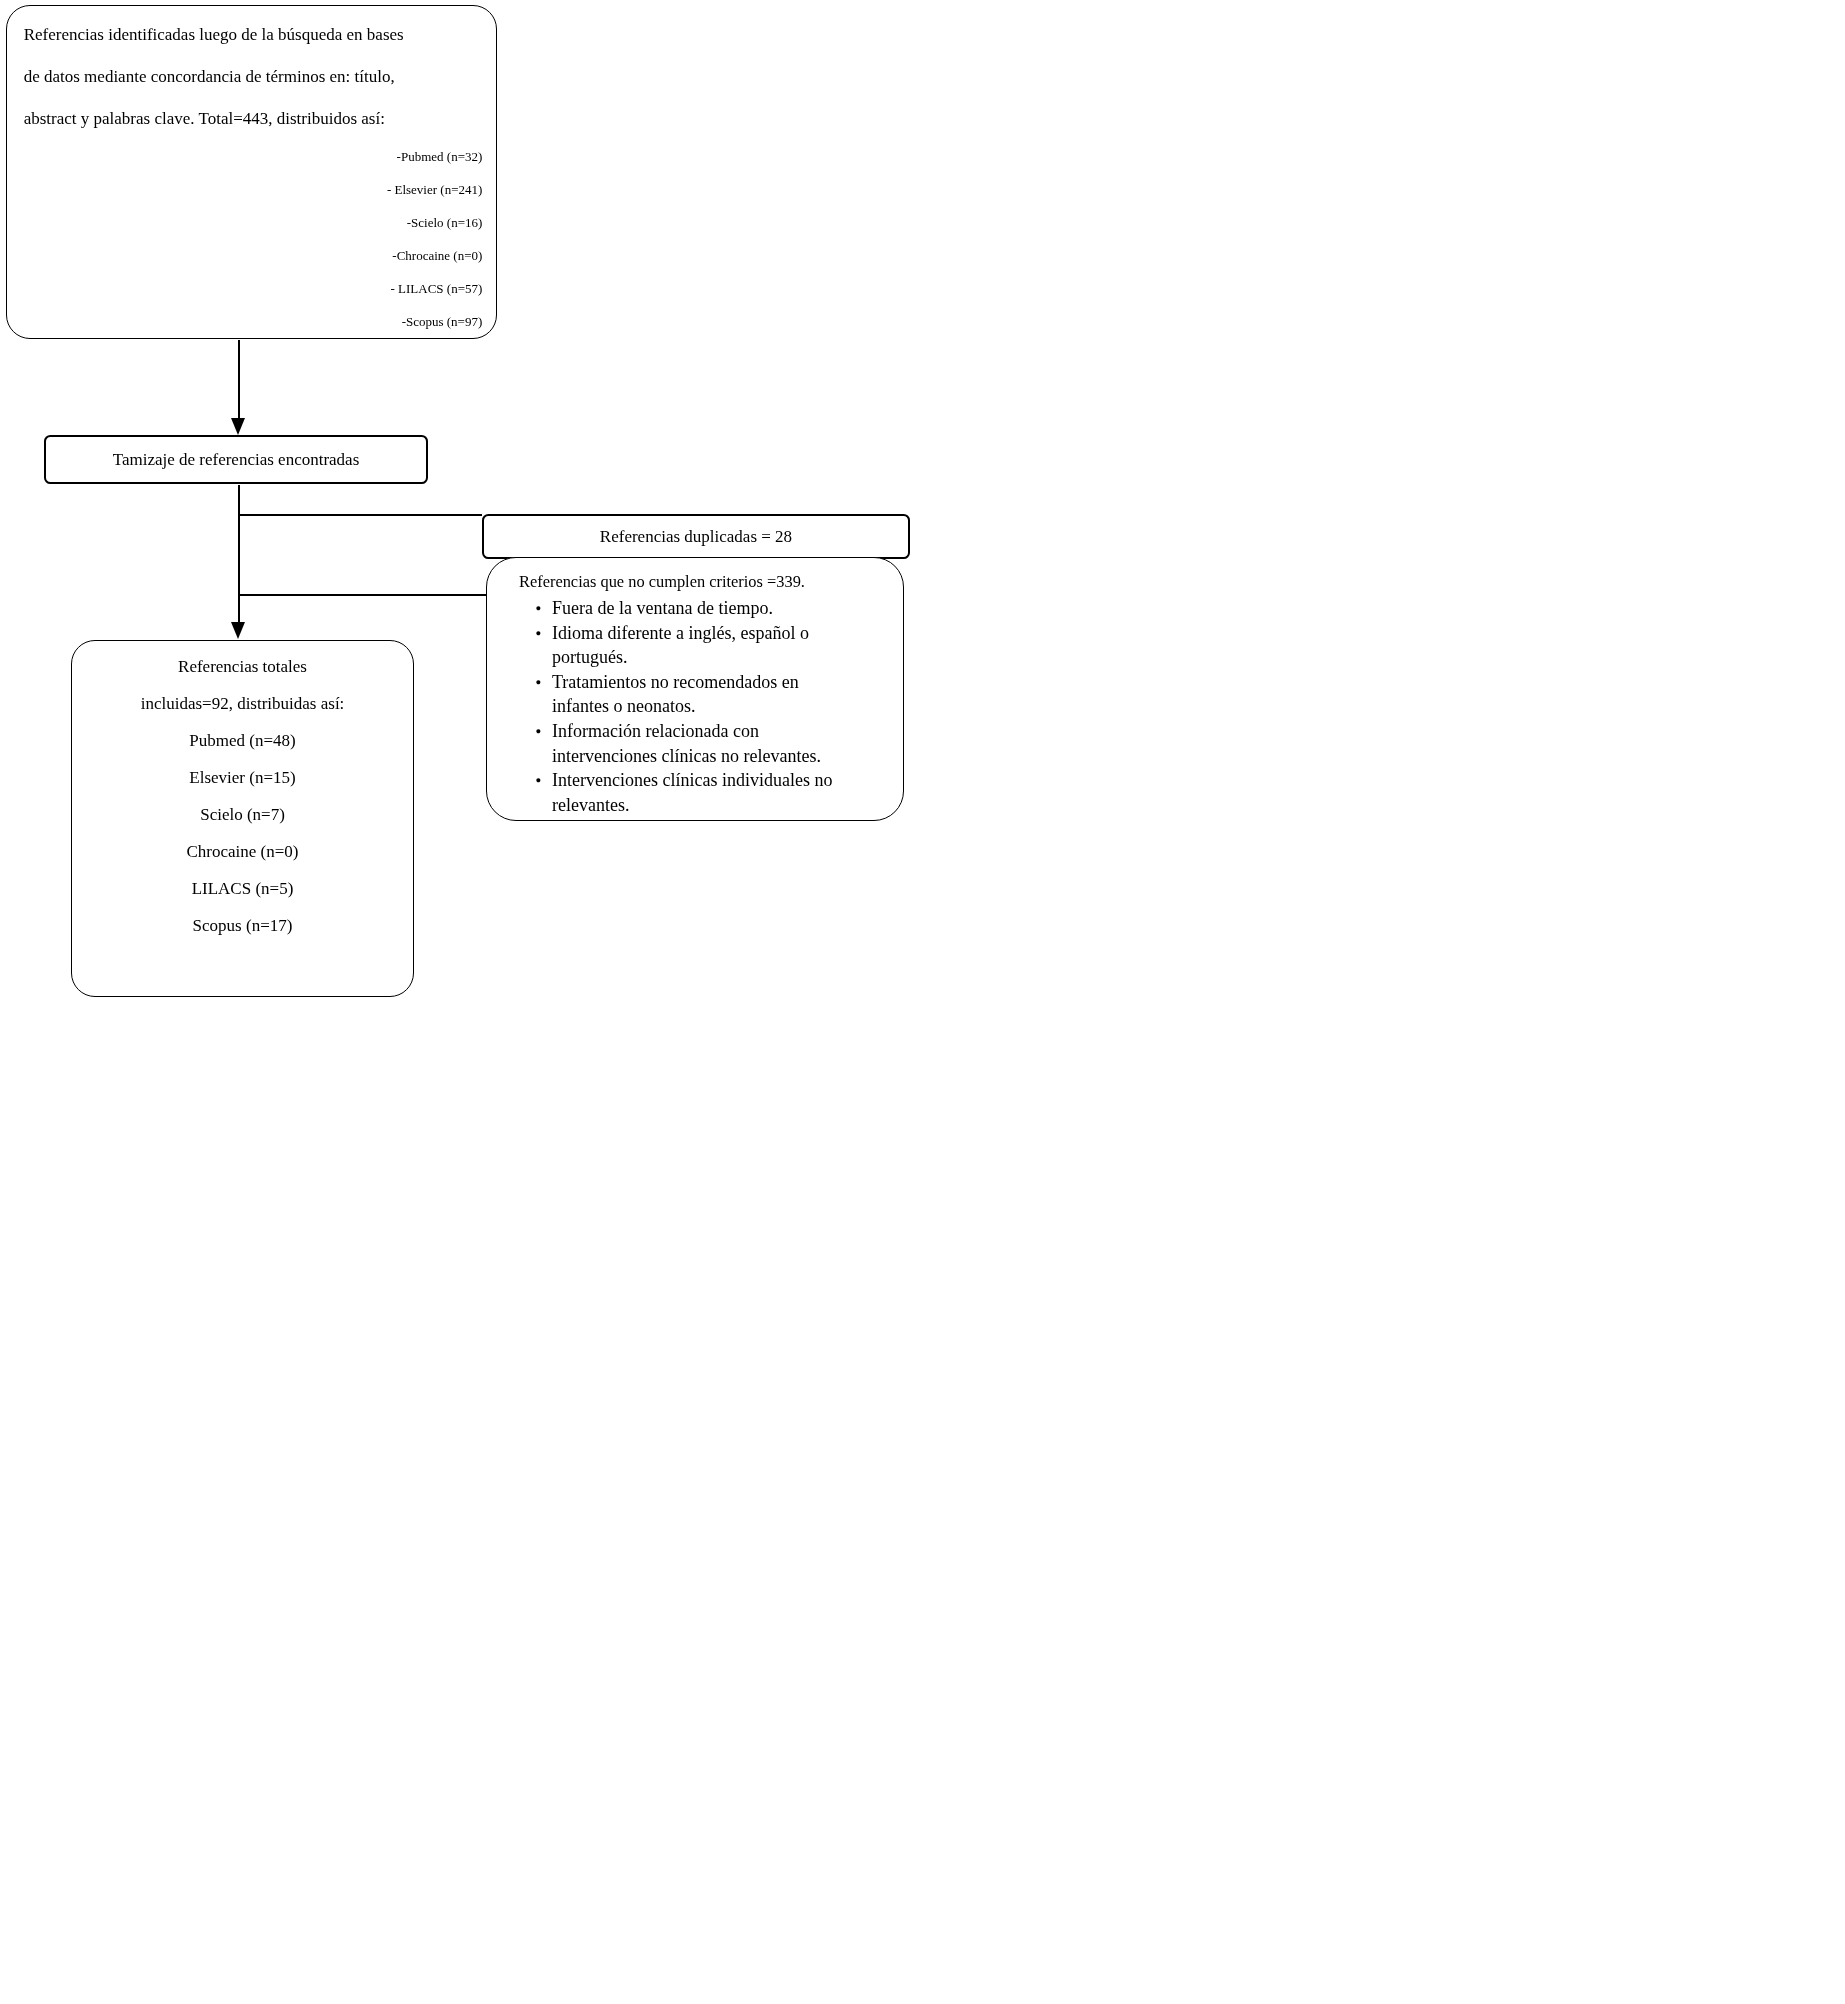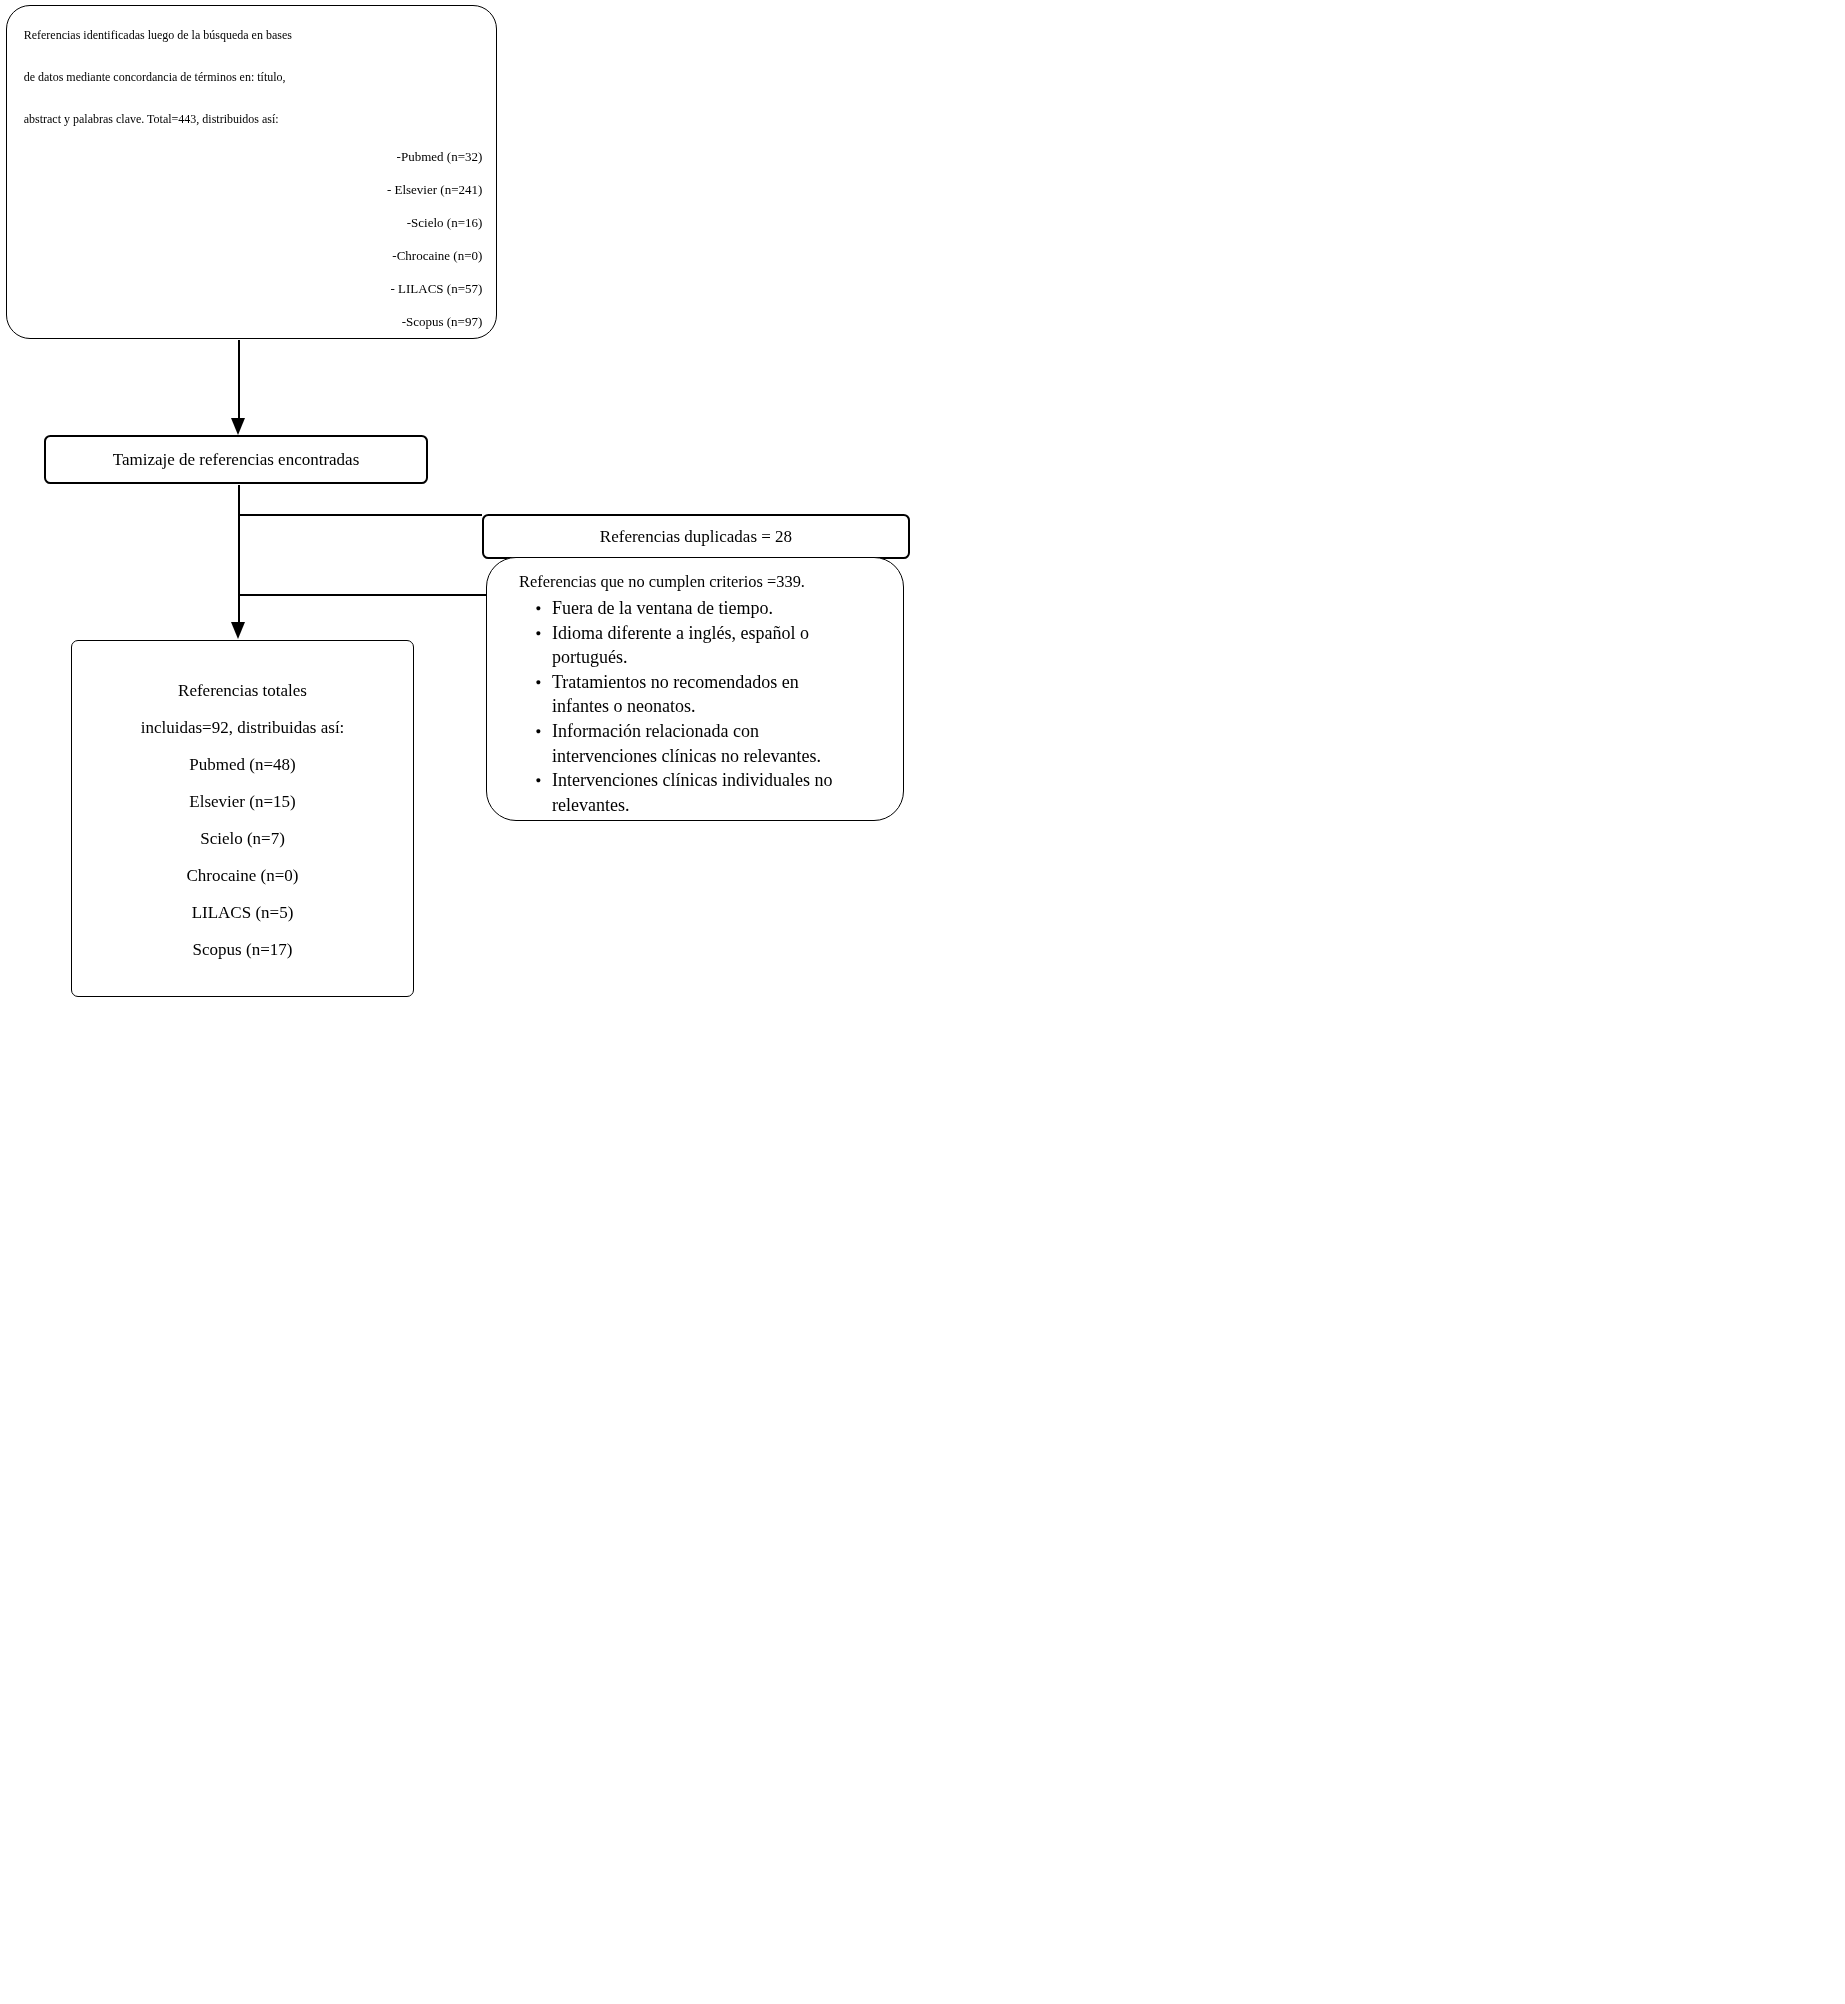--- a/index.html
+++ b/index.html
@@ -19,21 +19,21 @@
     box-sizing:border-box;
   }
   
   .top-box {
     left:6.3px; top:5px;
     width:491px; height:334px;
     border-radius:24px;
     padding:7.6px 14px 0 16.4px;
   }
   .pline {
-    font-size:12px;
+    font-size:17px;
     line-height:42px;
     white-space:nowrap;
   }
   .dbitem {
     font-size:13px;
     line-height:33px;
     text-align:right;
   }
   
   .screening-box {
@@ -76,22 +76,22 @@
   }
   .btext {
     width:304px;
     font-size:18px;
     line-height:24.6px;
   }
   
   .inc-box {
     left:71px; top:640px;
     width:343px; height:357px;
-    border-radius:7px;
-    padding-top:31px;
+    border-radius:24px;
+    padding-top:7px;
   }
   .inc-line {
     font-size:17px;
     line-height:37px;
     text-align:center;
   }
   
   .vline { position:absolute; width:1.9px; background:#000000; }
   .hline { position:absolute; height:1.9px; background:#000000; }
   .arrow-down {

